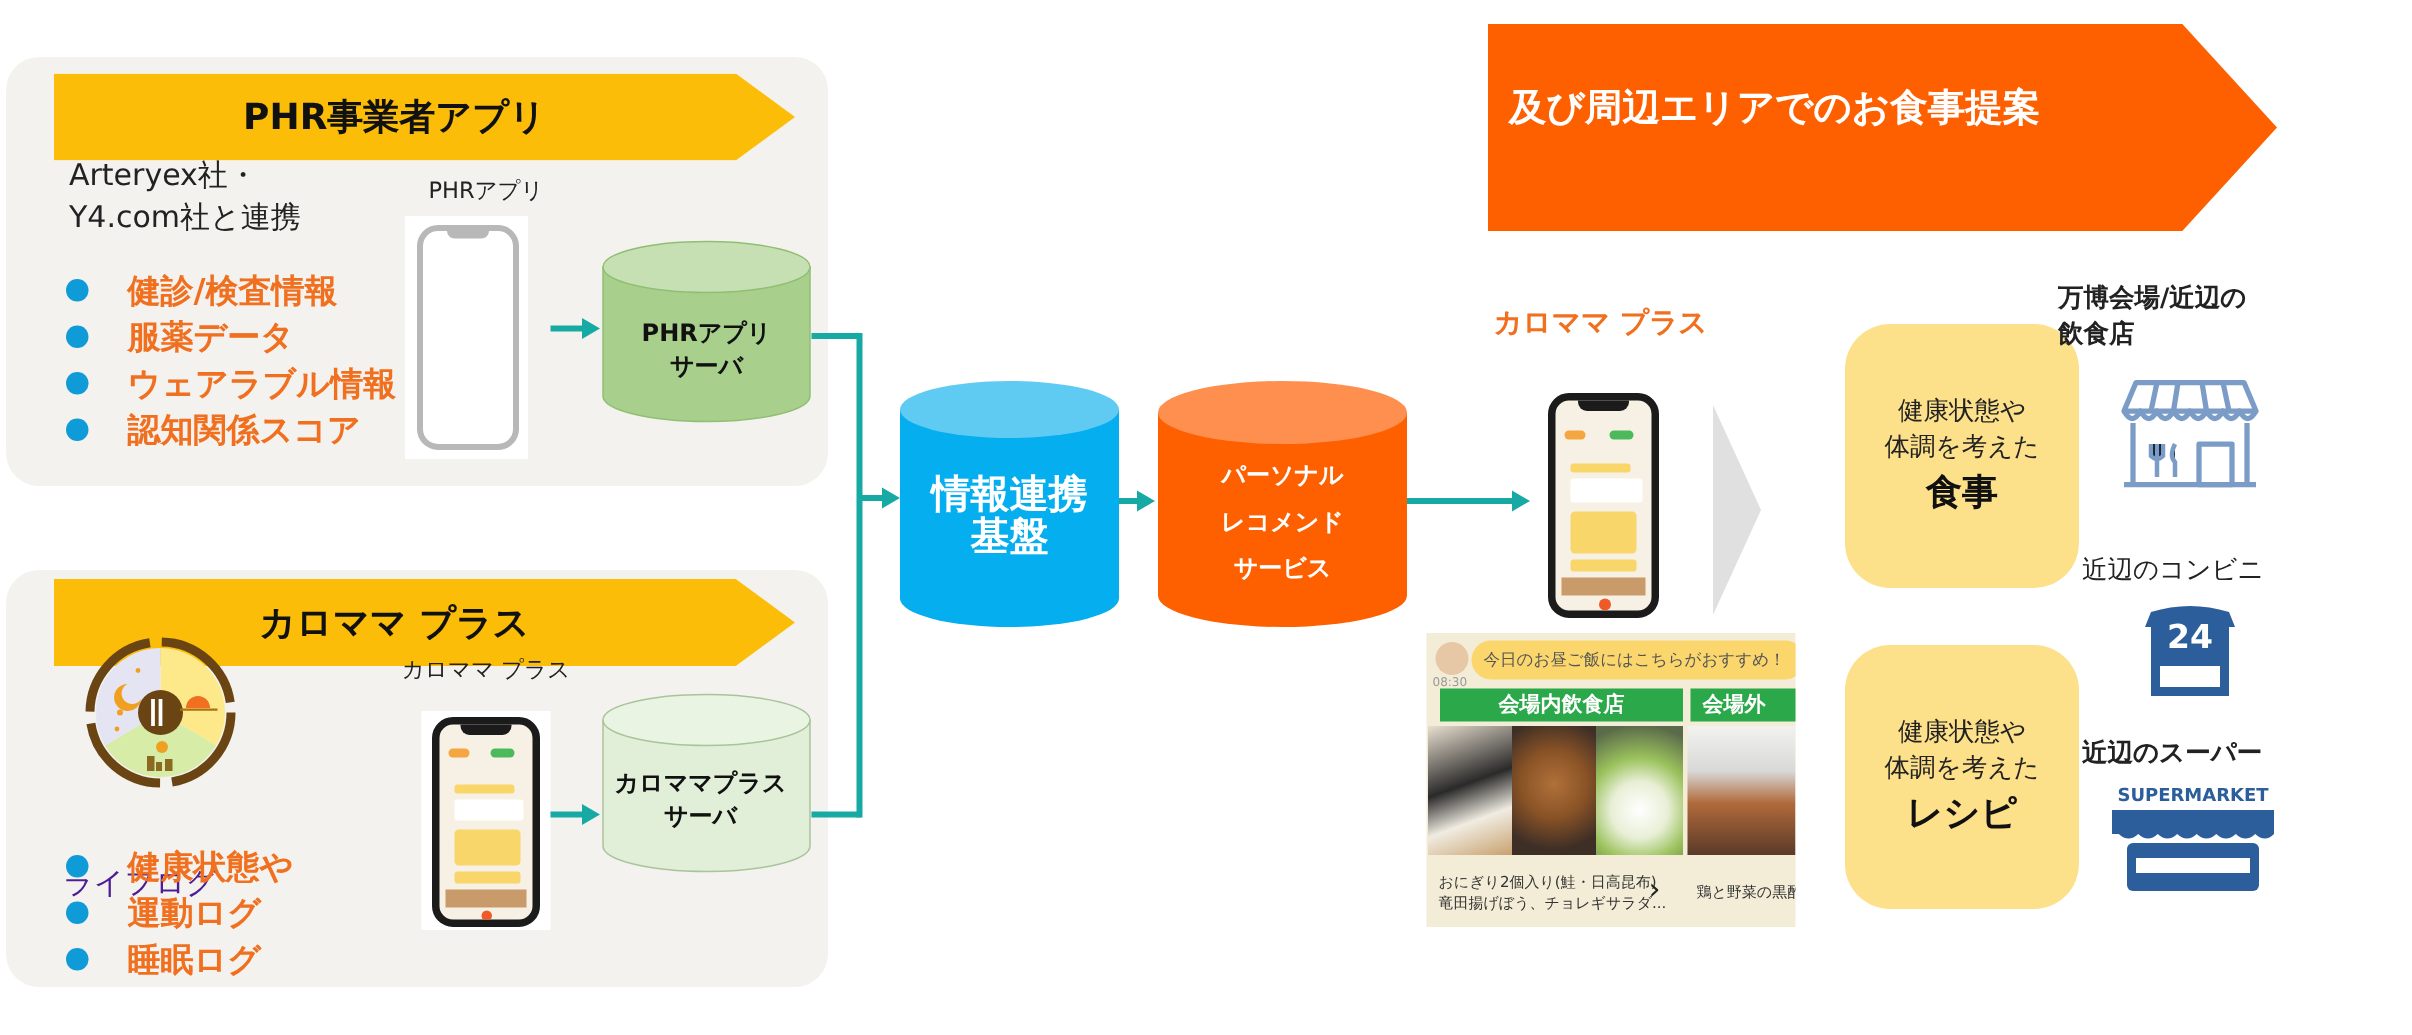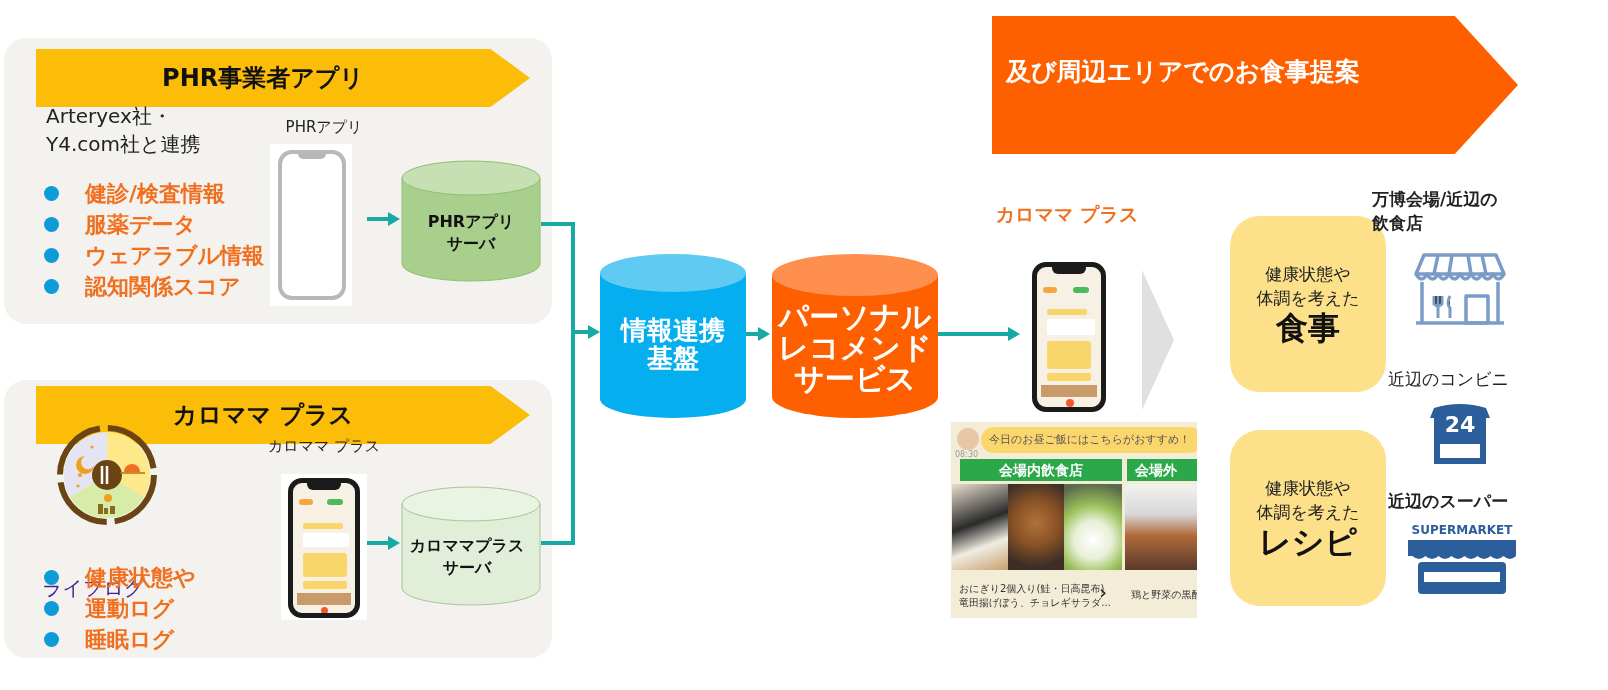--- a/index.html
+++ b/index.html
@@ -16,21 +16,21 @@
   .phone{position:absolute;border-radius:14px;box-sizing:border-box;}
   .phone.empty{border:4px solid #b8b8b8;background:#fff;}
   .phone.empty .notch{position:absolute;top:-1px;left:50%;transform:translateX(-50%);width:28px;height:6px;background:#b8b8b8;border-radius:0 0 5px 5px;}
   .phone.app{border:5px solid #1b1b1b;background:#f6f1e4;overflow:hidden;}
   .phone.app .notch{position:absolute;top:-1px;left:50%;transform:translateX(-50%);width:34px;height:8px;background:#1b1b1b;border-radius:0 0 6px 6px;z-index:2;}
   .cyl{position:absolute;}
   .cyl-label{position:absolute;left:0;right:0;display:flex;align-items:center;justify-content:center;text-align:center;font-weight:bold;}
   .line{position:absolute;background:#17aaa5;}
   .arrowhead{position:absolute;width:0;height:0;border-top:7px solid transparent;border-bottom:7px solid transparent;border-left:12px solid #17aaa5;}
   .box-y{position:absolute;background:#fde08a;border-radius:30px;display:flex;flex-direction:column;align-items:center;justify-content:center;text-align:center;font-size:17px;line-height:24px;color:#222;}
-  .box-y .big{font-size:32px;font-weight:bold;line-height:36px;color:#111;}
+  .box-y .big{font-size:24px;font-weight:bold;line-height:36px;color:#111;}
   .rlabel{position:absolute;text-align:left;font-size:17px;color:#222;}
   .chat{position:absolute;background:#f3ecd7;overflow:hidden;}
   .food{position:absolute;}
 </style>
 </head>
 <body>
 
 <div class="panel" style="left:4px;top:38px;width:548px;height:286px;"></div>
 <div class="banner" style="left:36px;top:17px;width:494px;height:58px;">
   <span>PHR事業者アプリ</span>
@@ -128,21 +128,21 @@
   <div style="position:absolute;left:6px;top:16px;width:14px;height:6px;background:#f4a640;border-radius:3px;"></div>
   <div style="position:absolute;left:34px;top:16px;width:16px;height:6px;background:#4cba5a;border-radius:3px;"></div>
   <div style="position:absolute;left:10px;top:40px;width:40px;height:6px;background:#f8d66a;border-radius:2px;"></div>
   <div style="position:absolute;left:10px;top:50px;width:46px;height:14px;background:#fff;border-radius:2px;"></div>
   <div style="position:absolute;left:10px;top:70px;width:44px;height:24px;background:#f8d66a;border-radius:3px;"></div>
   <div style="position:absolute;left:10px;top:98px;width:44px;height:8px;background:#f8d66a;border-radius:2px;"></div>
   <div style="position:absolute;left:4px;top:110px;width:54px;height:12px;background:#c99b6b;"></div>
   <div style="position:absolute;left:28px;top:124px;width:7px;height:7px;background:#f05a28;border-radius:50%;"></div>
 </div>
 
-<div class="cyl" style="left:401px;top:486px;width:132px;height:120px;">
+<div class="cyl" style="left:401px;top:462px;width:132px;height:120px;">
   <svg width="140" height="120">
     <path d="M1 18 L1 102 A69 17 0 0 0 139 102 L139 18 Z" fill="#e1efd8" stroke="#a8c49a" stroke-width="1"></path>
     <ellipse cx="70" cy="18" rx="69" ry="17" fill="#e9f4e2" stroke="#a8c49a" stroke-width="1"></ellipse>
   </svg>
   <div class="cyl-label" style="top:38px;height:66px;flex-direction:column;font-size:16px;color:#111;line-height:22px;">
     <div>カロママプラス</div>
     <div>サーバ</div>
   </div>
 </div>
 
@@ -167,21 +167,21 @@
 </div>
 
 <div class="line" style="left:746px;top:332px;width:14px;height:4px;"></div>
 <div class="arrowhead" style="left:758px;top:327px;"></div>
 
 <div class="cyl" style="left:772px;top:254px;width:166px;height:164px;">
   <svg width="166" height="164">
     <path d="M0 21 L0 143 A83 21 0 0 0 166 143 L166 21 Z" fill="#fe6000"></path>
     <ellipse cx="83" cy="21" rx="83" ry="21" fill="#fe8f4e"></ellipse>
   </svg>
-  <div class="cyl-label" style="top:38px;height:110px;flex-direction:column;font-size:30px;color:#fff;line-height:31px;">
+  <div class="cyl-label" style="top:38px;height:110px;flex-direction:column;font-size:16px;color:#fff;line-height:31px;">
     <div>パーソナル</div>
     <div>レコメンド</div>
     <div>サービス</div>
   </div>
 </div>
 
 <div class="line" style="left:938px;top:332px;width:72px;height:4px;"></div>
 <div class="arrowhead" style="left:1008px;top:327px;"></div>
 
 <div class="abs" style="left:992px;top:16px;width:526px;height:138px;background:#fe6000;clip-path:polygon(0 0,88% 0,100% 50%,88% 100%,0 100%);">

